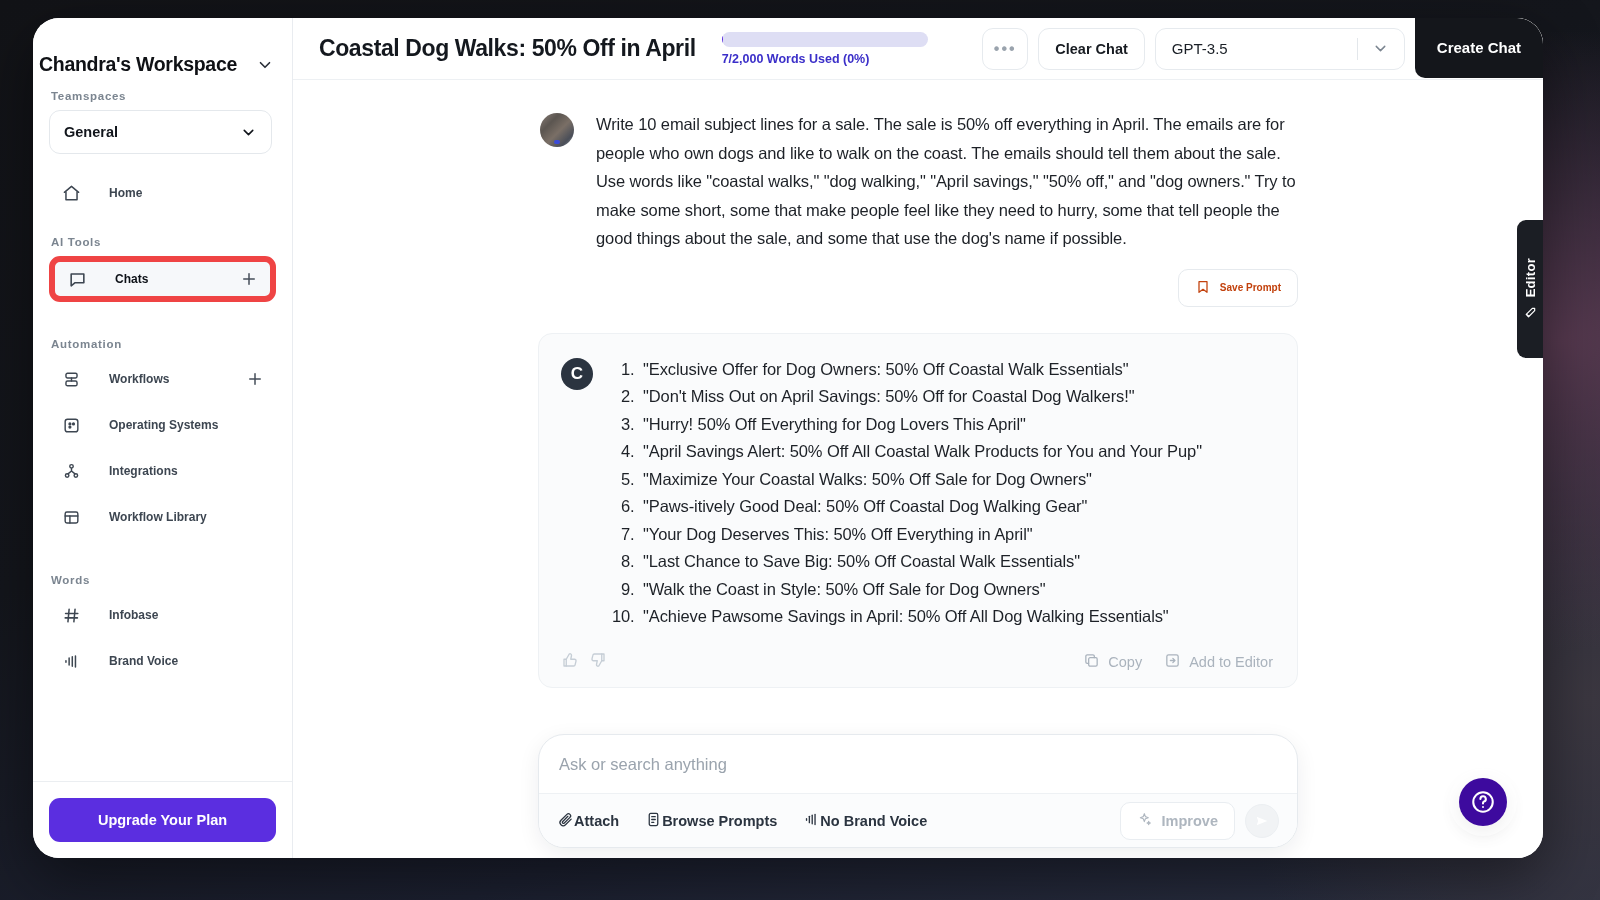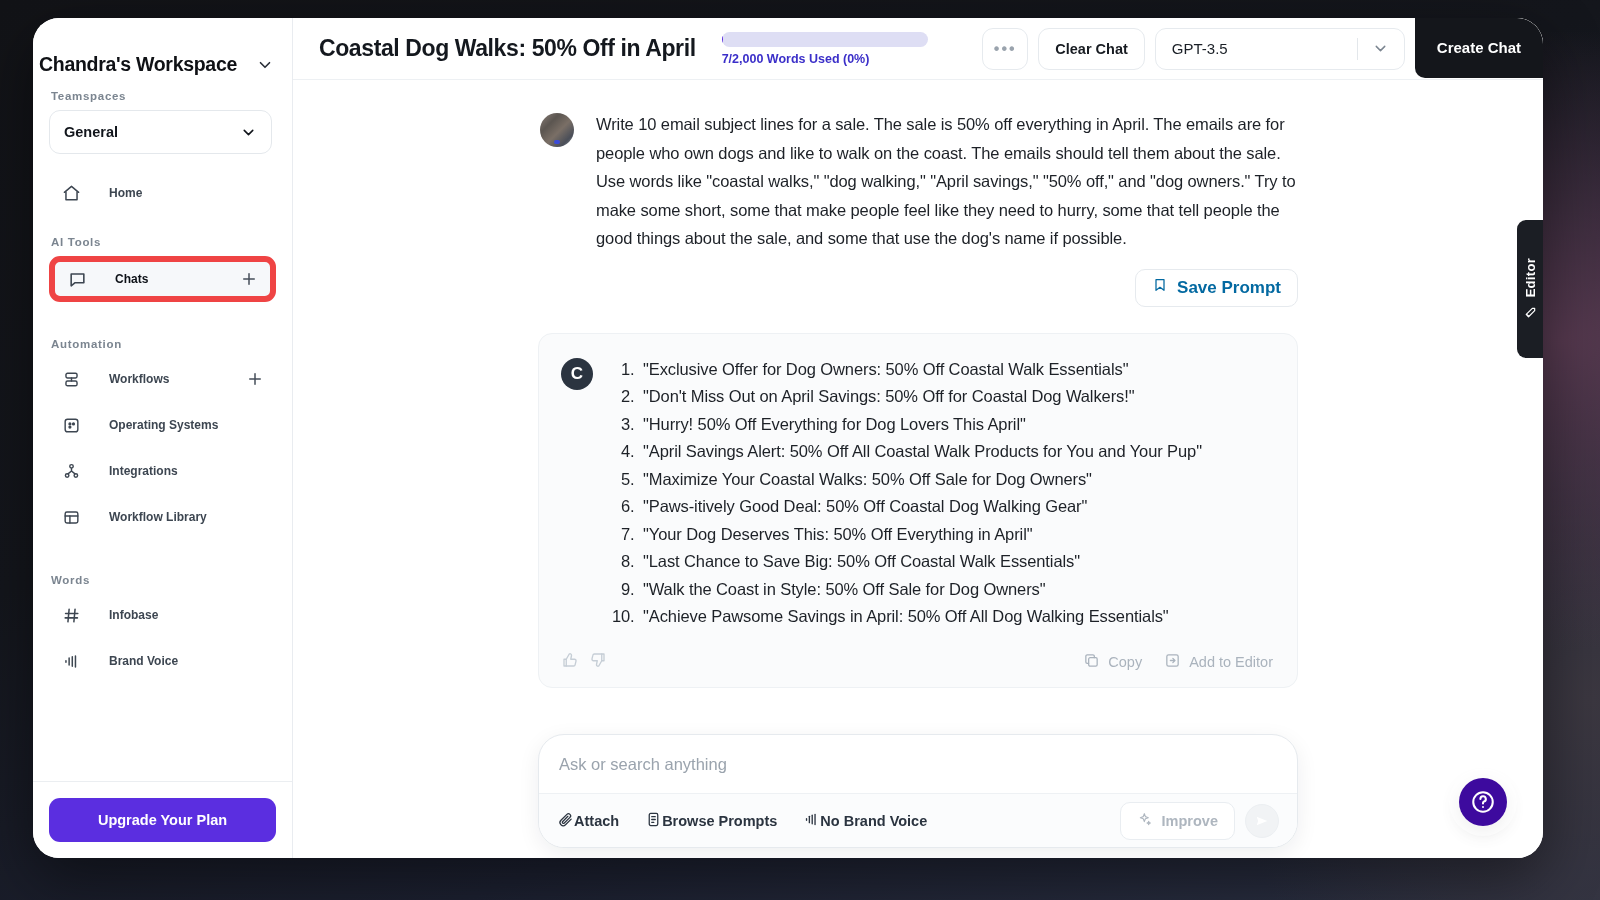--- a/index.html
+++ b/index.html
@@ -153,21 +153,21 @@
     background: #3b4bd8; border-radius: 2px;
   }
   .msg-user-text {
     font-size: 16.5px; line-height: 28.5px; color: #1d2127; flex: 1;
     letter-spacing: -.1px;
   }
   .save-row { display: flex; justify-content: flex-end; margin-top: 16px; }
   .save-prompt {
     height: 38px; border: 1px solid #e6eaee; border-radius: 10px; background: #fff;
     display: flex; align-items: center; gap: 9px; padding: 0 16px;
-    font-size: 17px; font-weight: 600; color: #0369a1; cursor: pointer; font-family: inherit;
+    font-size: 10px; font-weight: 600; color: #c2410c; cursor: pointer; font-family: inherit;
   }
 
   .msg-ai {
     margin-top: 26px;
     background: #fafbfc; border: 1px solid #eef1f4; border-radius: 14px;
     padding: 22px 24px 14px 22px;
     display: flex; flex-direction: column;
   }
   .ai-body { display: flex; gap: 18px; }
   .avatar-ai {

